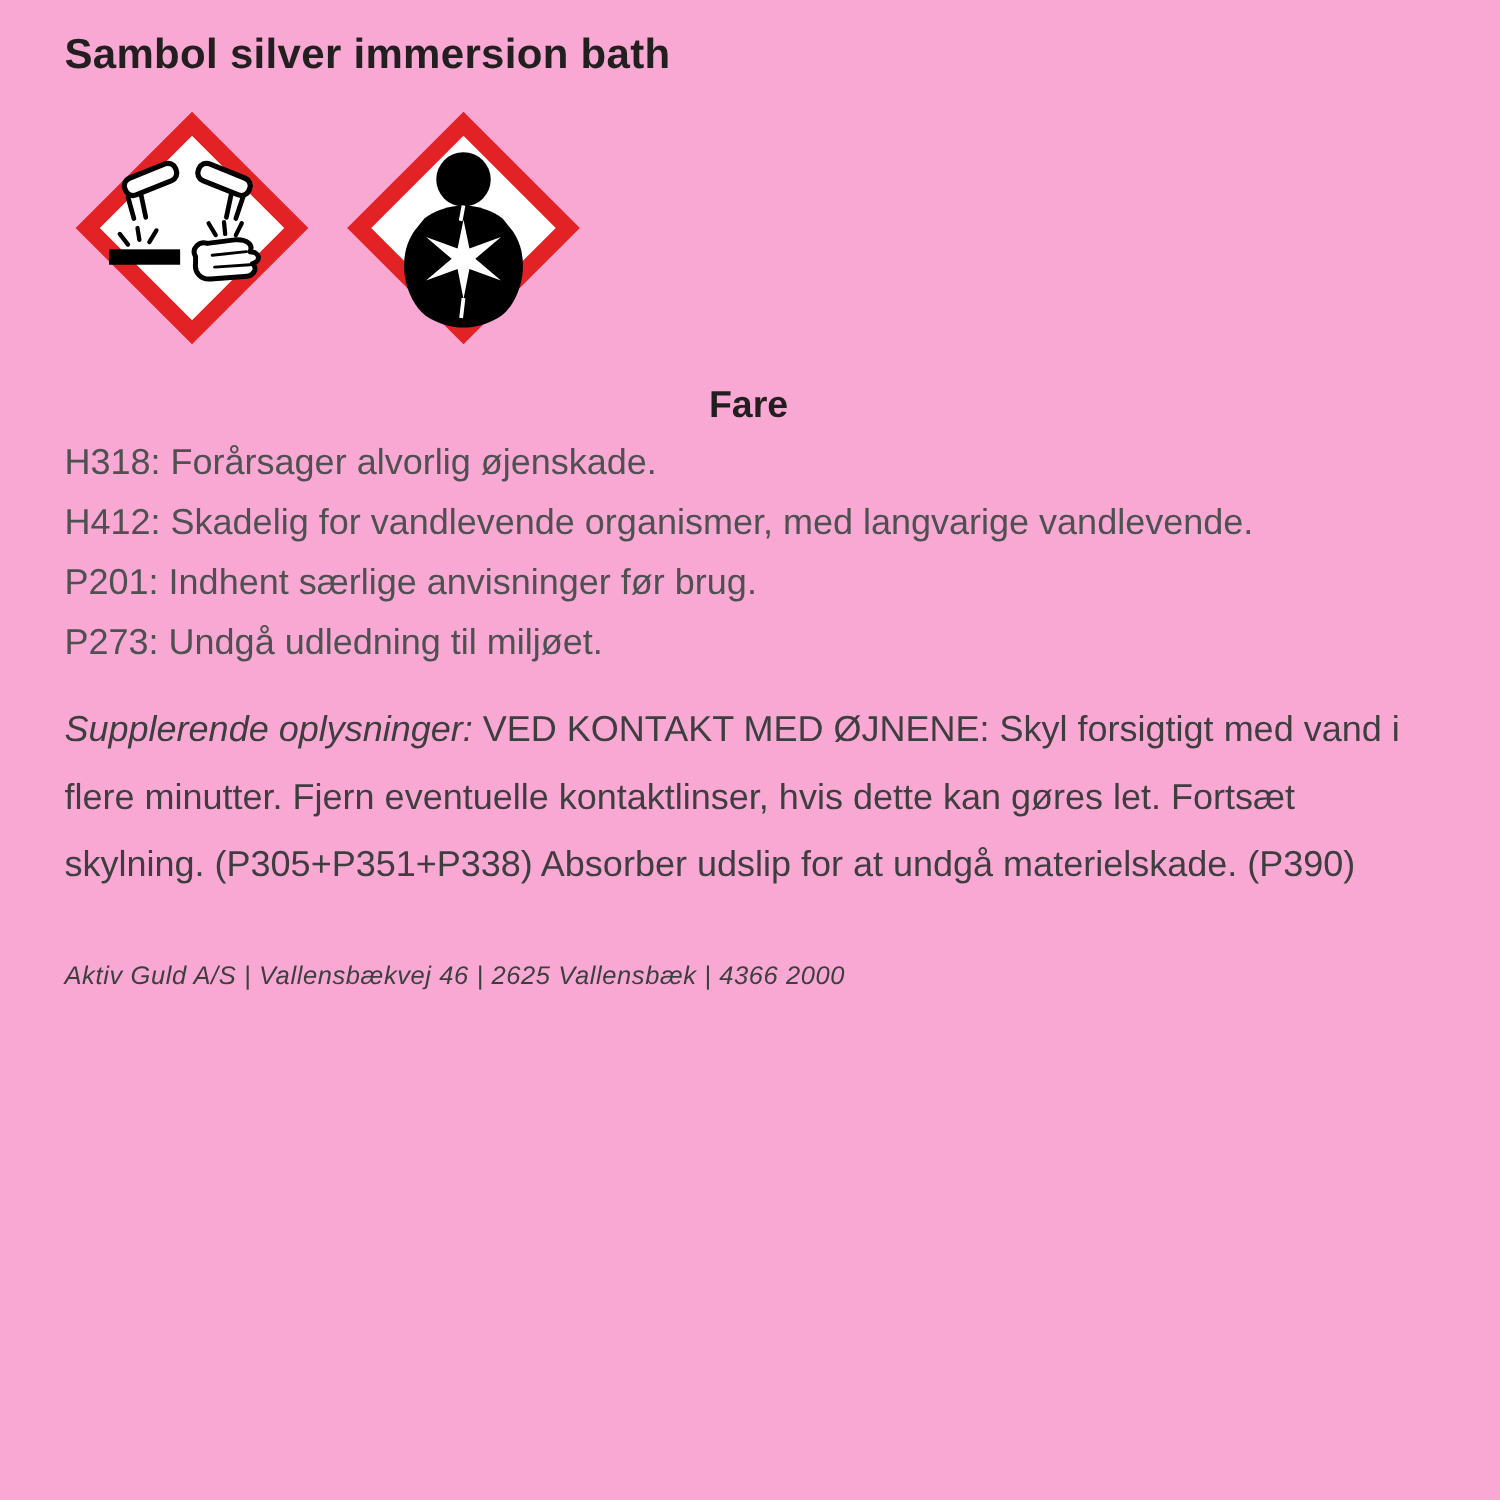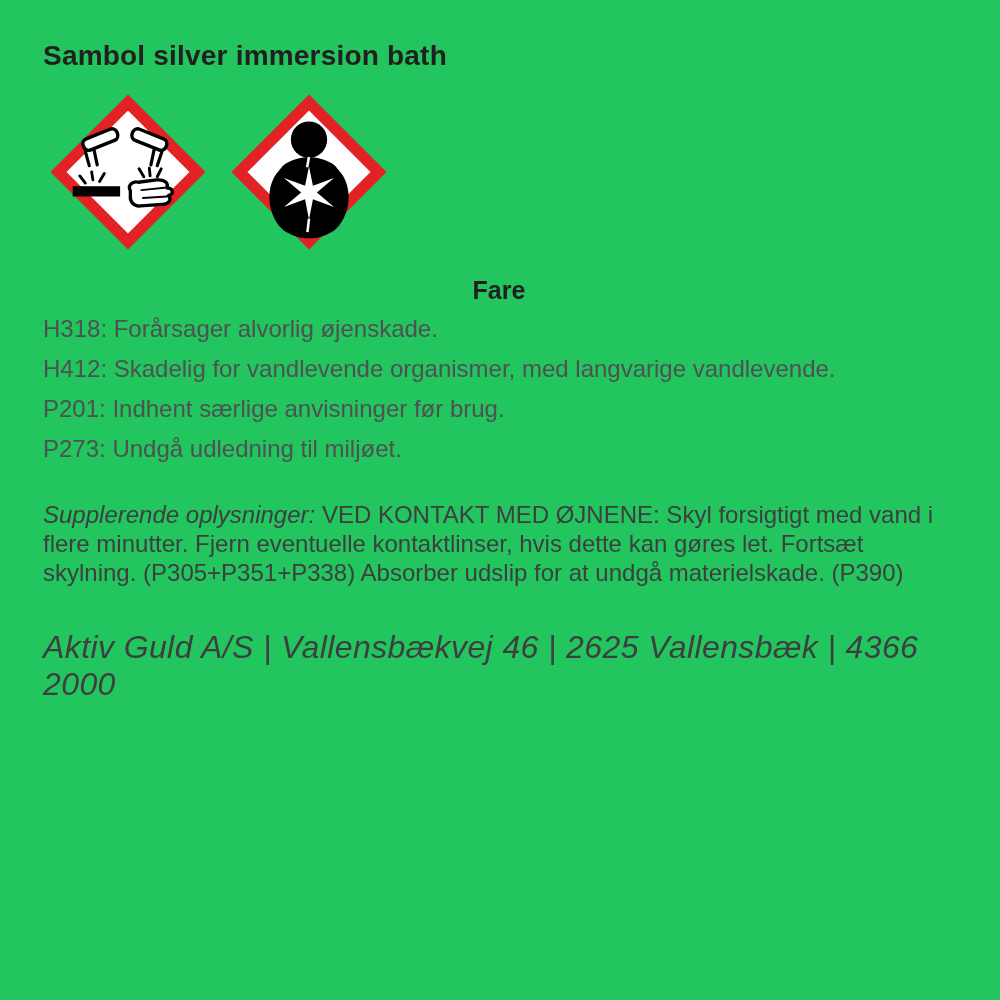--- a/index.html
+++ b/index.html
@@ -6,22 +6,22 @@
   html, body { background: #ffffff; }
   body {
     width: 1000px;
     height: 1000px;
     font-family: "Liberation Sans", "DejaVu Sans", sans-serif;
     overflow: hidden;
   }
   .page {
     width: 1000px;
     height: 1000px;
-    background: #22c55e;
-    padding: 40px 45px 0 43px;
+    background: #f9a8d4;
+    padding: 20px 45px 0 43px;
   }
   .title {
     font-size: 28px;
     font-weight: 700;
     color: #231f20;
     letter-spacing: 0.2px;
   }
   .codes {
     margin-top: 9px;
     font-size: 21px;
@@ -44,30 +44,30 @@
     text-align: center;
   }
   .statements {
     list-style: none;
     margin-top: 4px;
     font-size: 24px;
     line-height: 40px;
     color: #4f5052;
   }
   .supplementary {
-    margin-top: 31px;
+    margin-top: 15px;
     max-width: 893px;
     font-size: 24px;
-    line-height: 29px;
+    line-height: 45px;
     color: #3e3e40;
   }
   .supp-label { font-style: italic; }
   .company-line {
     margin-top: 42px;
-    font-size: 32px;
+    font-size: 17px;
     font-style: italic;
     color: #3e3e40;
     letter-spacing: 0.4px;
   }
 </style>
 </head>
 <body>
 
 <div class="page">
 

